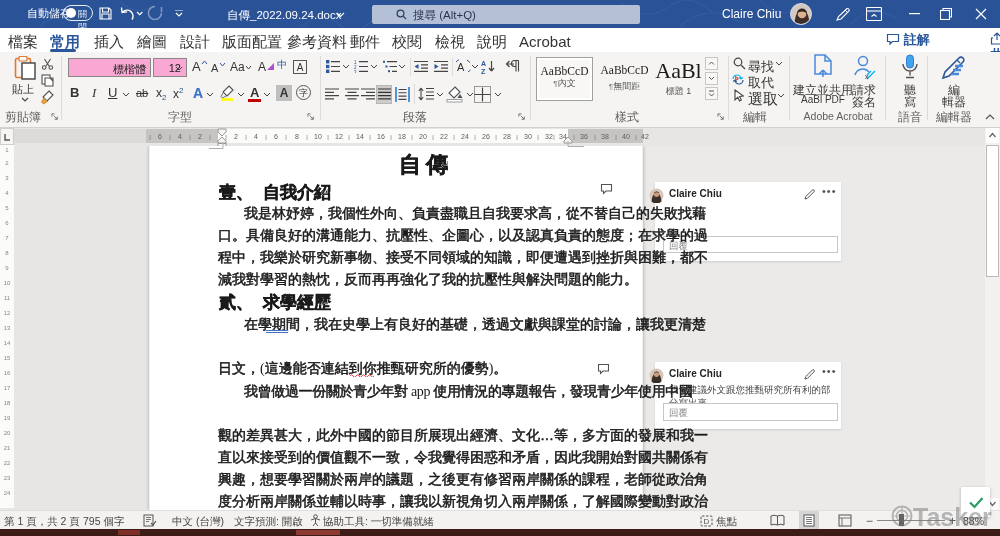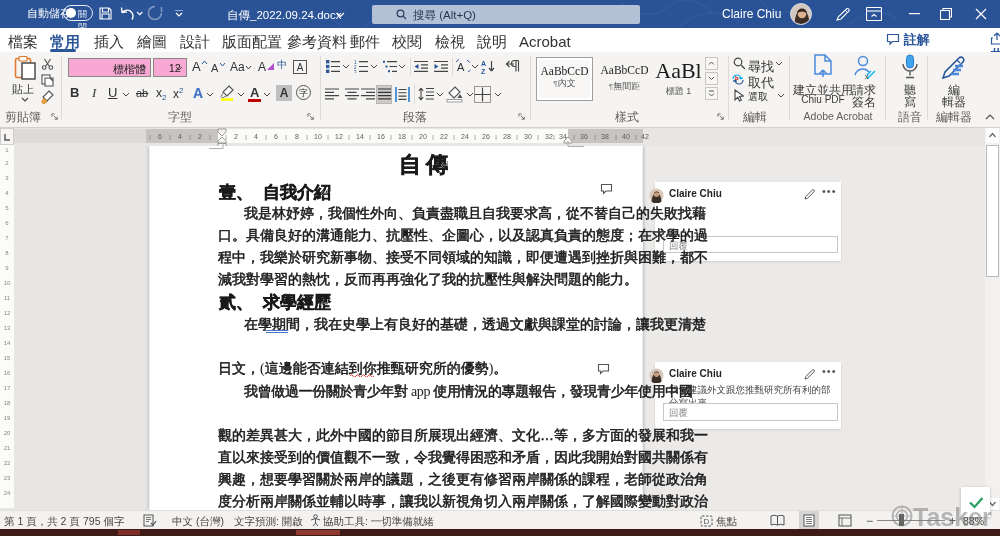--- a/index.html
+++ b/index.html
@@ -429,34 +429,34 @@
     </svg>
   <svg class="ricon" style="left:731px;top:21px" width="15" height="13" viewBox="0 0 15 13">
       <path d="M2 6 a4 4 0 0 1 8 0 M10 6 l-1.8 -1.5 M10 6 l1.8 -1.5" fill="none" stroke="#00b0f0" stroke-width="1.2"></path>
       <path d="M12 7 a4 4 0 0 1 -8 0 M4 7 l-1.8 1.5 M4 7 l1.8 1.5" fill="none" stroke="#2b579a" stroke-width="1.2"></path>
       <text x="4" y="7" font-size="6" fill="#c00000" font-weight="bold" font-family="Liberation Sans">b</text>
     </svg>
   <div class="rtext" style="left:748px;top:22px;font-size:13px;text-align:left;color:#333">取代</div>
   <svg class="ricon" style="left:733px;top:37px" width="11" height="13" viewBox="0 0 11 13">
       <path d="M2 1 v10 l2.8 -2.8 l1.7 3.8 l1.8 -0.9 l-1.7 -3.6 l3.9 -0.4 z" fill="#fff" stroke="#444" stroke-width="1.1"></path>
     </svg>
-  <div class="rtext" style="left:748px;top:38px;font-size:10px;text-align:left;color:#333">選取</div>
+  <div class="rtext" style="left:748px;top:38px;font-size:15px;text-align:left;color:#333">選取</div>
   <svg class="ricon" style="left:777px;top:41px" width="8" height="5" viewBox="0 0 8 5">
       <path d="M1 1 l3 3 l3 -3" fill="none" stroke="#444" stroke-width="1"></path>
     </svg>
   <div class="glabel" style="left:725px;width:60px">編輯</div>
   <div class="gsep" style="left:789px"></div>
 
   <svg class="ricon" style="left:812px;top:2px" width="22" height="26" viewBox="0 0 22 26">
     <path d="M3 1 h10 l6 6 v13 h-16 z" fill="none" stroke="#4a89dc" stroke-width="1.5"></path>
     <path d="M13 1 v6 h6" fill="none" stroke="#4a89dc" stroke-width="1.5"></path>
     <path d="M11 25 v-7 M11 18 l-3.5 3.5 M11 18 l3.5 3.5" fill="none" stroke="#4a89dc" stroke-width="1.5" transform="translate(0,-2)"></path>
   </svg>
   <div class="rtext" style="left:793px;top:30px;width:60px;font-size:12px">建立並共用</div>
-  <div class="rtext" style="left:793px;top:42px;width:60px;font-size:10px">Chiu PDF</div>
+  <div class="rtext" style="left:793px;top:42px;width:60px;font-size:10px">AaBl PDF</div>
   <svg class="ricon" style="left:853px;top:3px" width="24" height="25" viewBox="0 0 24 25">
     <circle cx="10" cy="6" r="4.5" fill="none" stroke="#4a89dc" stroke-width="1.5"></circle>
     <path d="M2 20 a8 8 0 0 1 14 -3" fill="none" stroke="#4a89dc" stroke-width="1.5"></path>
     <path d="M14 20 l4 -4 M14 24 l8 -8" stroke="#00b0f0" stroke-width="1.3"></path>
     <text x="12" y="24" font-size="7" fill="#333" font-family="Liberation Sans">x</text>
   </svg>
   <div class="rtext" style="left:846px;top:30px;width:36px;font-size:12px">請求</div>
   <div class="rtext" style="left:846px;top:42px;width:36px;font-size:12px">簽名</div>
   <div class="glabel" style="left:798px;width:80px;font-size:10.5px">Adobe Acrobat</div>
   <div class="gsep" style="left:885px"></div>

